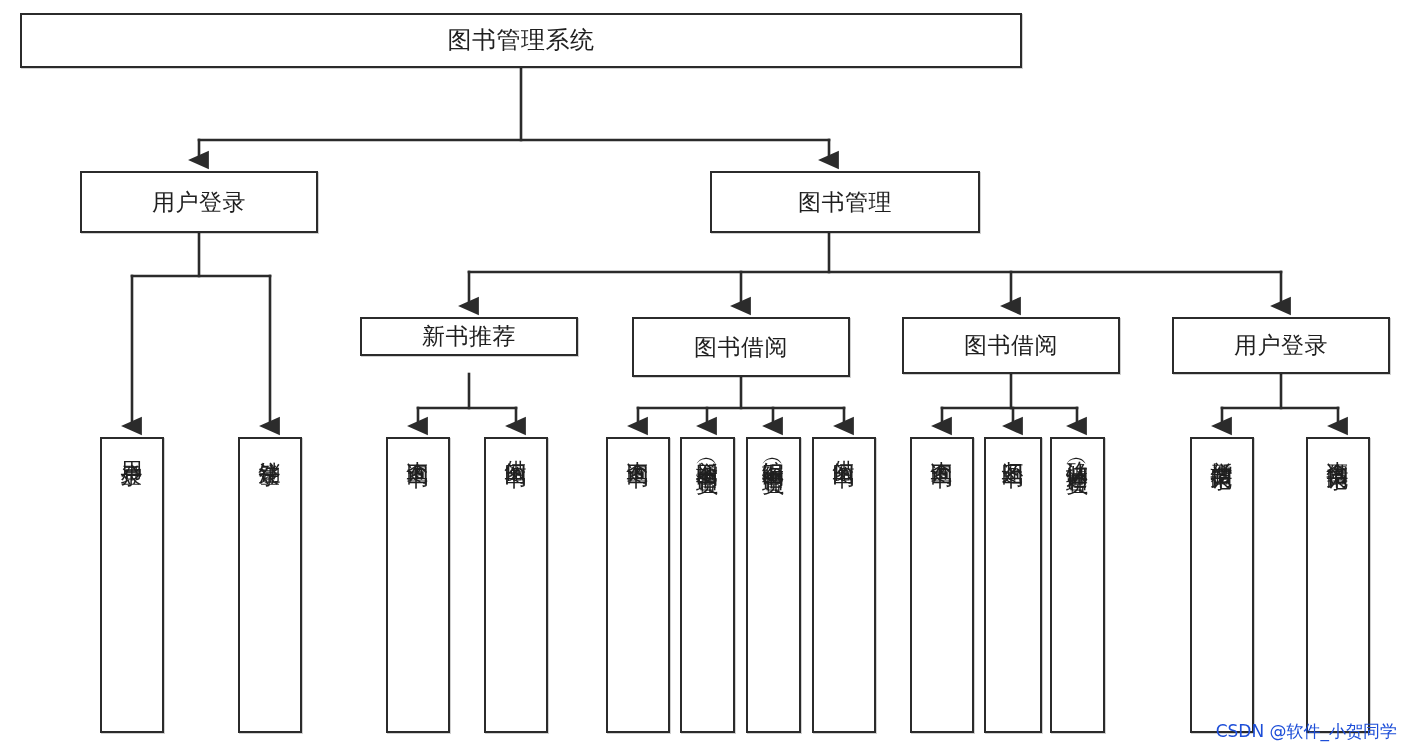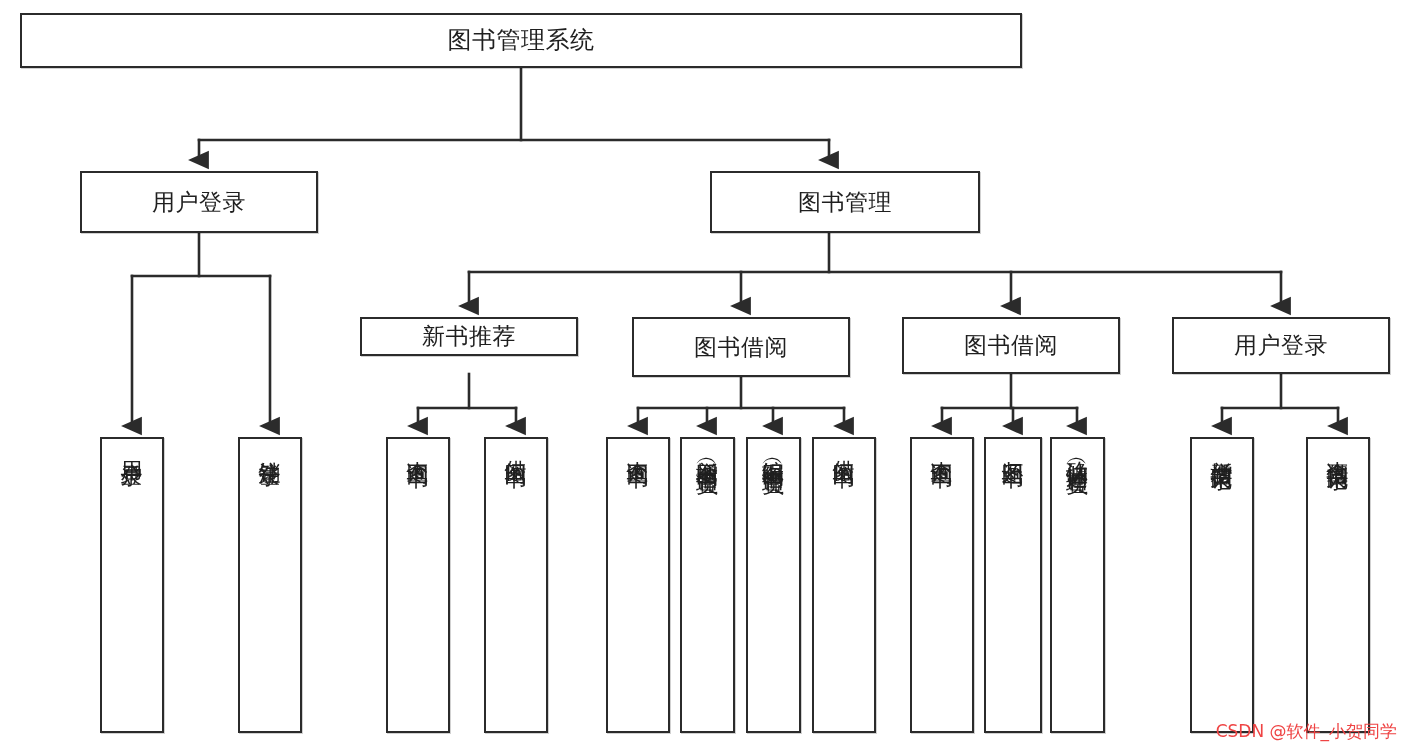--- a/index.html
+++ b/index.html
@@ -59,21 +59,21 @@
     text-orientation: upright;
     letter-spacing: 2px;
     line-height: 1.05;
     max-height: 100%;
   }
   .watermark {
     position: absolute;
     right: 8px;
     bottom: 4px;
     font-size: 17px;
-    color: #ef4444;
+    color: #1d4ed8;
     font-family: "DejaVu Sans", "Liberation Sans", sans-serif;
     white-space: nowrap;
     user-select: none;
   }
 </style>
 </head>
 <body>
 
 <div id="canvas">
 

